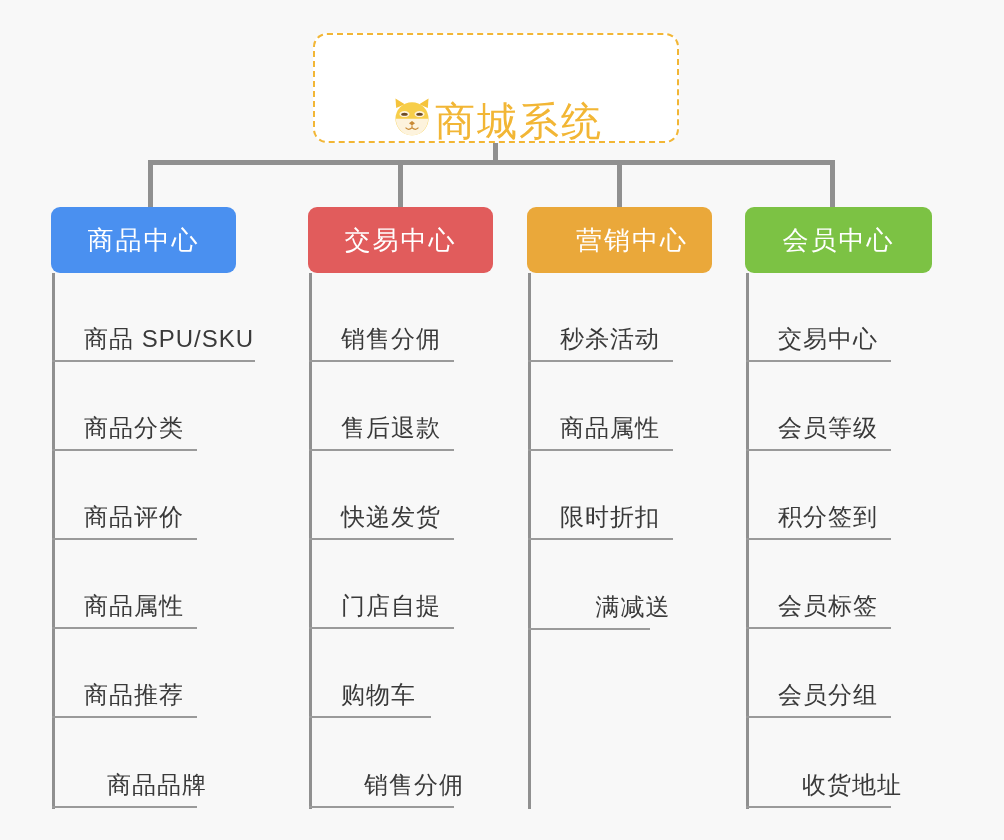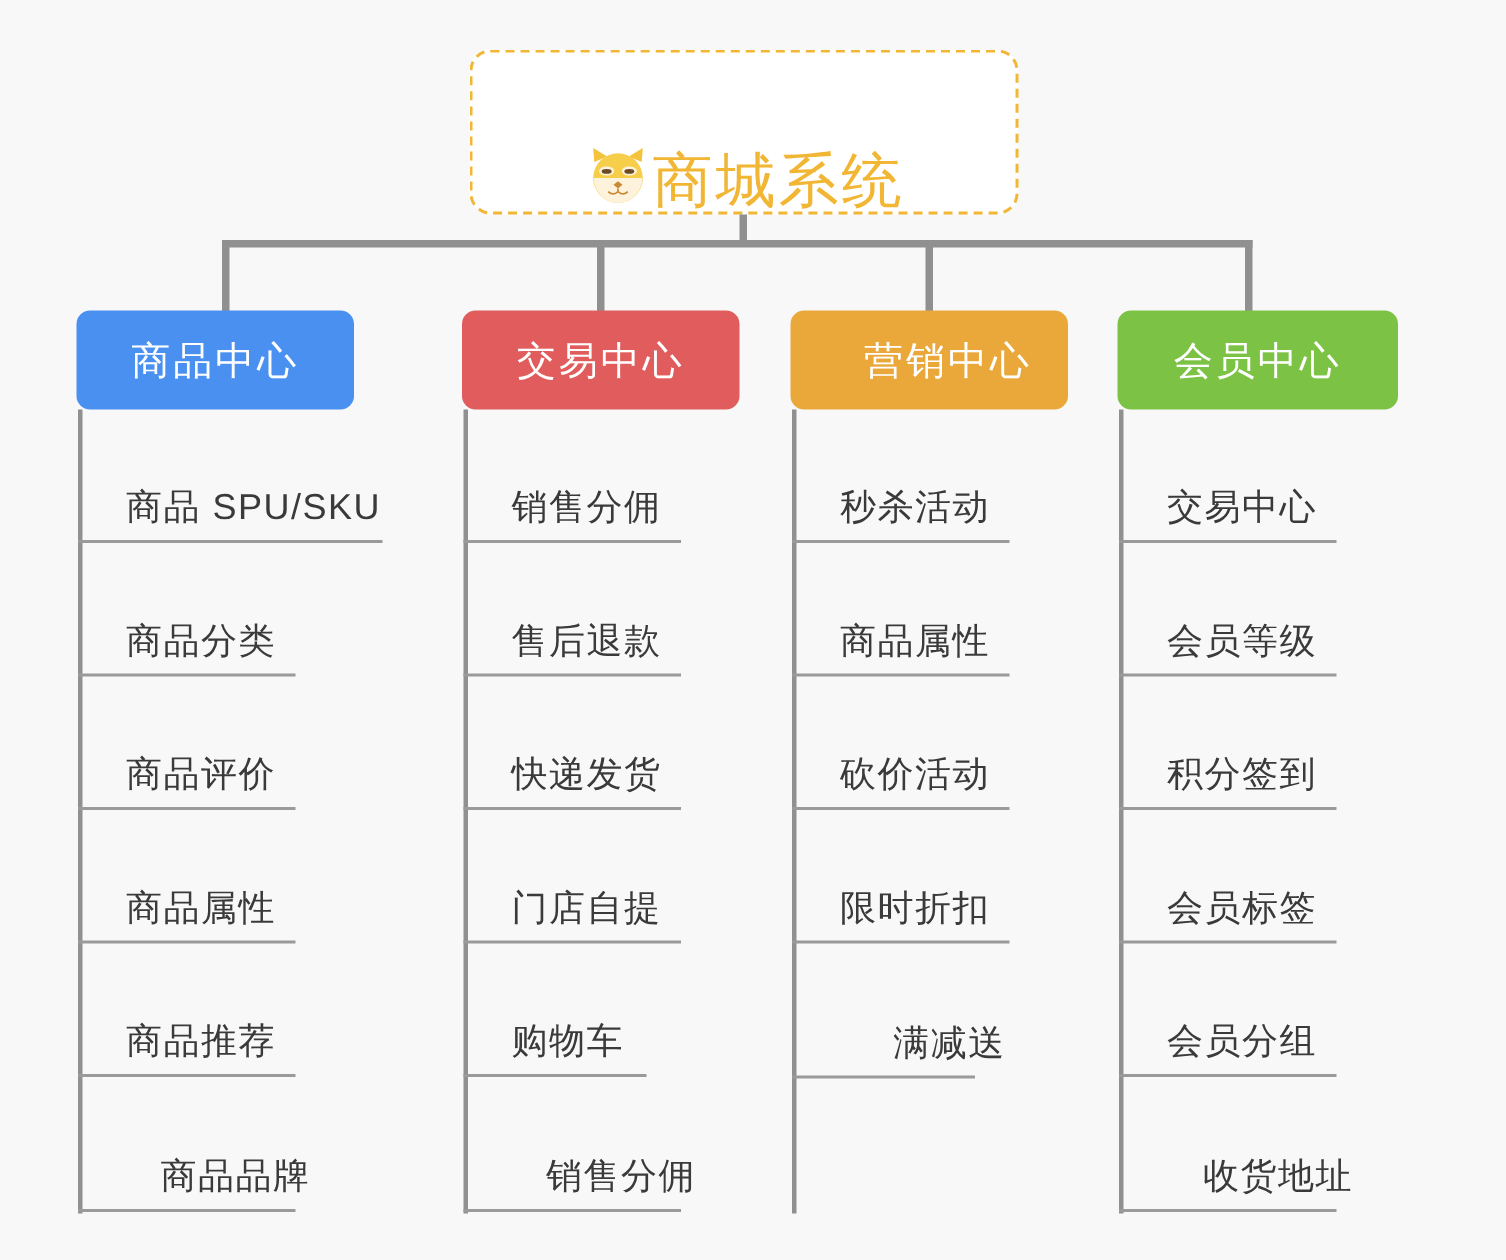--- a/index.html
+++ b/index.html
@@ -251,24 +251,20 @@
           <div class="leaf-spine" style="height: 536px;"></div>
           <div class="leaf-item">
             <span class="leaf-label">秒杀活动</span>
             <div class="leaf-underline" style="width: 145px;"></div>
           </div>
           <div class="leaf-item">
             <span class="leaf-label">商品属性</span>
             <div class="leaf-underline" style="width: 145px;"></div>
           </div>
           <div class="leaf-item">
-            <span class="leaf-label">砍价活动</span>
-            <div class="leaf-underline" style="width: 145px;"></div>
-          </div>
-          <div class="leaf-item">
             <span class="leaf-label">限时折扣</span>
             <div class="leaf-underline" style="width: 145px;"></div>
           </div>
           <div class="leaf-item">
             <span class="leaf-label">满减送</span>
             <div class="leaf-underline" style="width: 122px;"></div>
           </div>
         </div>
       </div>
       <div class="column" style="left: 745px; width: 187px;">

